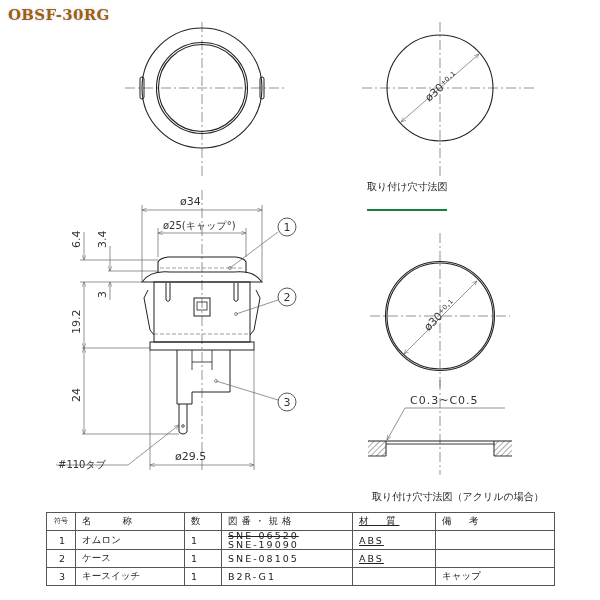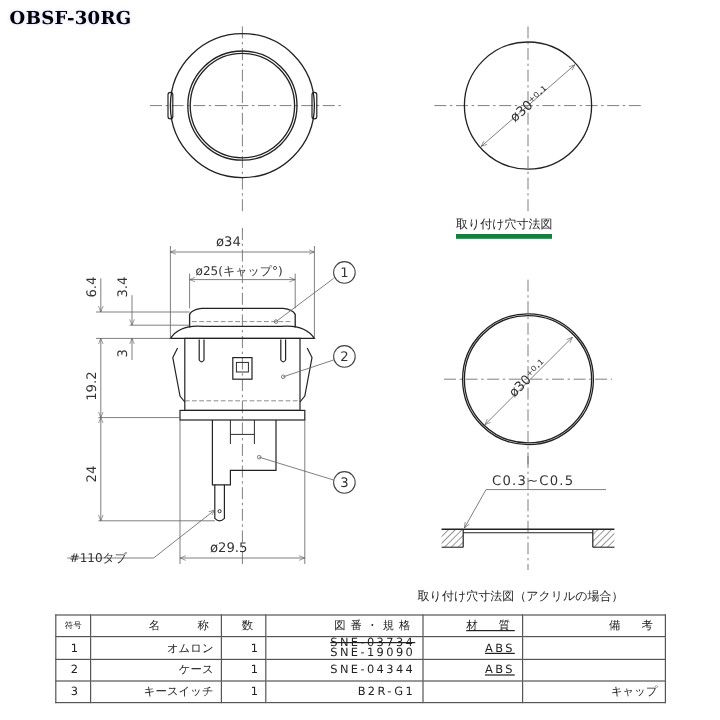--- a/index.html
+++ b/index.html
@@ -1,23 +1,23 @@
 <!DOCTYPE html>
 <html><head>
 <meta charset="utf-8">
 <style>
   html, body { margin:0; padding:0; background:#ffffff; }
   body { width:600px; height:600px; position:relative; overflow:hidden; font-family:"DejaVu Sans", sans-serif; color:#222; }
-  .title { position:absolute; left:8px; top:6px; font-family:"DejaVu Serif", serif; font-weight:bold; font-size:15px; color:#000000; text-shadow:0 0 3px #c8c8ff; letter-spacing:0.3px; }
+  .title { position:absolute; left:8px; top:6px; font-family:"DejaVu Serif", serif; font-weight:bold; font-size:15px; color:#a16207; text-shadow:0 0 3px #c8c8ff; letter-spacing:0.3px; }
   svg.drawing { position:absolute; left:0; top:0; }
   .caption { position:absolute; font-size:10px; color:#222; white-space:nowrap; }
-  .cap1 { left:380px; top:180px; border-bottom:4px solid #15803d; padding-bottom:1px; }
-  .cap2 { left:348px; top:490px; }
+  .cap1 { left:367px; top:180px; border-bottom:2px solid #15803d; padding-bottom:15px; }
+  .cap2 { left:372px; top:490px; }
   .parts-table { position:absolute; left:46px; top:512px; width:509px; border-collapse:collapse; font-size:9.5px; }
-  .parts-table th, .parts-table td { border:1px solid #555; padding:0 6px; height:17px; text-align:right; vertical-align:middle; font-weight:normal; }
+  .parts-table th, .parts-table td { border:1px solid #555; padding:0 6px; height:17px; text-align:left; vertical-align:middle; font-weight:normal; }
   .parts-table th { height:17px; letter-spacing:4px; }
   .parts-table th.c-no { font-size:7px; line-height:7px; letter-spacing:0; text-align:center; padding:0; width:28px; }
   .parts-table td.c-no { text-align:left; padding-left:12px; }
   .c-qty { width:24px; }
   .c-code { width:118px; letter-spacing:2px;margin-left:20px; }
   .c-mat { width:70px; letter-spacing:2px;text-decoration:underline; }
   .parts-table th.c-name { width:96px; }
   .strike { text-decoration:line-through; }
   .code-line { display:block; line-height:9px; }
 </style>
@@ -173,31 +173,31 @@
       <th class="c-mat">材　質</th>
       <th>備　考</th>
     </tr>
   </thead>
   <tbody>
     <tr>
       <td class="c-no">1</td>
       <td>オムロン</td>
       <td>1</td>
       <td class="c-code">
-        <span class="code-line strike">SNE-03734</span>
+        <span class="code-line strike">SNE-06520</span>
         <span class="code-line">SNE-19090</span>
       </td>
       <td class="c-mat">ABS</td>
       <td></td>
     </tr>
     <tr>
       <td class="c-no">2</td>
       <td>ケース</td>
       <td>1</td>
-      <td class="c-code">SNE-04344</td>
+      <td class="c-code">SNE-08105</td>
       <td class="c-mat">ABS</td>
       <td></td>
     </tr>
     <tr>
       <td class="c-no">3</td>
       <td>キースイッチ</td>
       <td>1</td>
       <td class="c-code">B2R-G1</td>
       <td class="c-mat"></td>
       <td>キャップ</td>

